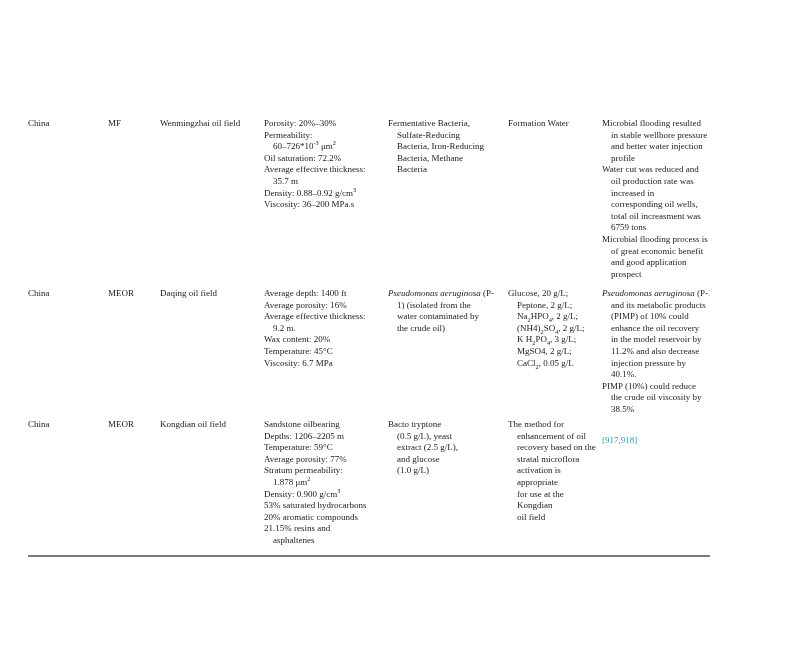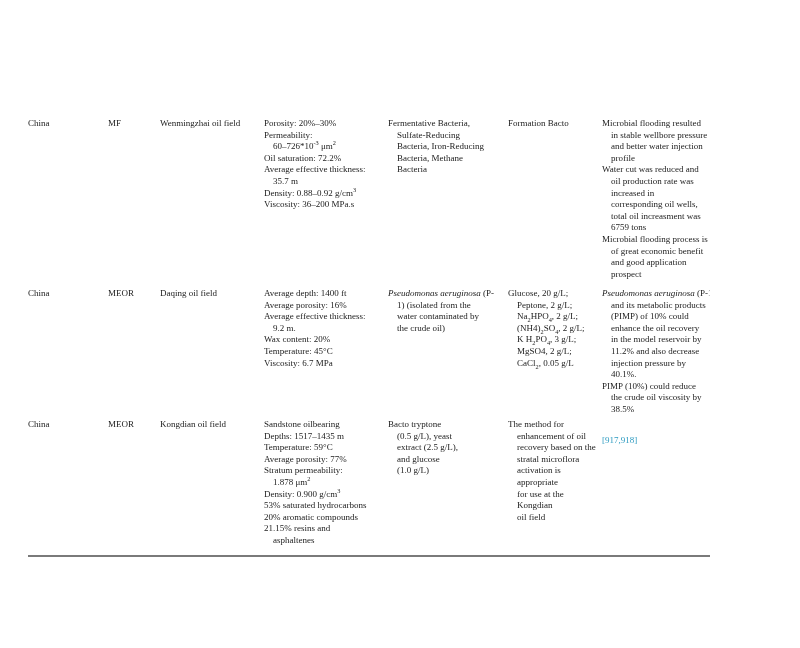--- a/index.html
+++ b/index.html
@@ -83,21 +83,21 @@
             <div class="para">Viscosity: 36–200 MPa.s</div>
           </div>
     <div class="cell c-microorganisms">
             <div class="para">Fermentative Bacteria,
 Sulfate-Reducing
 Bacteria, Iron-Reducing
 Bacteria, Methane
 Bacteria</div>
           </div>
     <div class="cell c-nutrients">
-            <div class="para">Formation Bacto</div>
+            <div class="para">Formation Water</div>
           </div>
     <div class="cell c-results">
             <div class="para">Microbial flooding resulted
 in stable wellbore pressure
 and better water injection
 profile</div>
             <div class="para">Water cut was reduced and
 oil production rate was
 increased in
 corresponding oil wells,
@@ -171,21 +171,21 @@
             <div class="para">China</div>
           </div>
     <div class="cell c-method">
             <div class="para">MEOR</div>
           </div>
     <div class="cell c-field">
             <div class="para">Kongdian oil field</div>
           </div>
     <div class="cell c-properties">
             <div class="para">Sandstone oilbearing</div>
-            <div class="para">Depths: 1517–1435 m</div>
+            <div class="para">Depths: 1206–2205 m</div>
             <div class="para">Temperature: 59°C</div>
             <div class="para">Average porosity: 77%</div>
             <div class="para">Stratum permeability:
 1.878 μm<sup>2</sup></div>
             <div class="para">Density: 0.900 g/cm<sup>3</sup></div>
             <div class="para">53% saturated hydrocarbons</div>
             <div class="para">20% aromatic compounds</div>
             <div class="para">21.15% resins and
 asphaltenes</div>
           </div>

